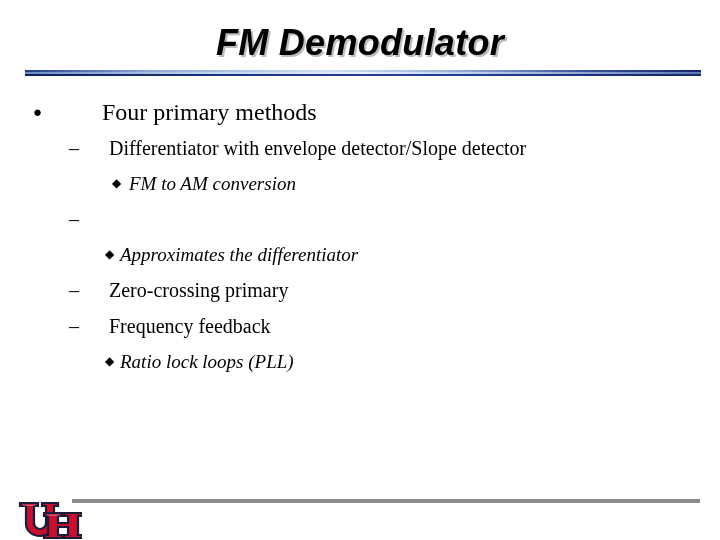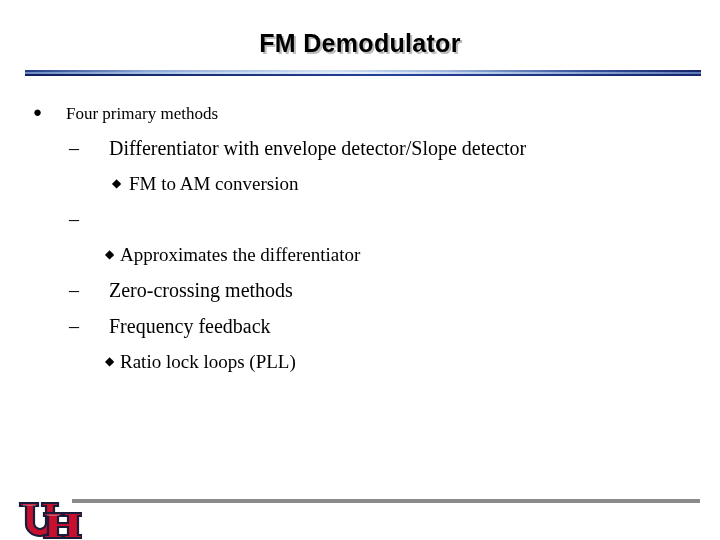--- a/index.html
+++ b/index.html
@@ -26,21 +26,22 @@
     position: absolute;
     left: 0;
     top: 26px;
     width: 720px;
     text-align: center;
   }
   .slide-title {
     display: inline-block;
     font-family: "Liberation Sans", sans-serif;
     font-weight: bold;
-    font-size: 25px;
+    font-style: italic;
+    font-size: 36px;
     line-height: 34px;
     letter-spacing: 0.3px;
     color: #000000;
     text-shadow: 2px 2px 0 #bcbcbc;
     white-space: nowrap;
   }
 
   
   .title-rule {
     position: absolute;
@@ -104,22 +105,22 @@
     height: 36px;
     line-height: 36px;
     font-size: 22px;
   }
   .lvl1 .bullet {
     left: 33px;
     font-size: 15px;
     line-height: 36px;
   }
   .lvl1 .row-text {
-    margin-left: 66px;
-    font-size: 17px;
+    margin-left: 102px;
+    font-size: 24px;
   }
 
   
   .lvl2 {
     height: 36px;
     line-height: 36px;
   }
   .lvl2 .bullet {
     left: 69px;
     font-size: 20px;
@@ -136,20 +137,21 @@
     line-height: 35px;
   }
   .lvl3 .bullet {
     left: 112px;
     font-size: 12px;
     line-height: 35px;
   }
   .lvl3 .row-text {
     margin-left: 129px;
     font-size: 19px;
+    font-style: italic;
   }
   .lvl3.tight .bullet { left: 105px; }
   .lvl3.tight .row-text { margin-left: 120px; }
 
   
   .footer-rule {
     position: absolute;
     left: 72px;
     top: 499px;
     width: 628px;
@@ -202,21 +204,21 @@
       <span class="bullet">–</span>
     </div>
 
     <div class="row lvl3 tight">
       <span class="bullet">◆</span>
       <span class="row-text">Approximates the differentiator</span>
     </div>
 
     <div class="row lvl2">
       <span class="bullet">–</span>
-      <span class="row-text">Zero-crossing methods</span>
+      <span class="row-text">Zero-crossing primary</span>
     </div>
 
     <div class="row lvl2">
       <span class="bullet">–</span>
       <span class="row-text">Frequency feedback</span>
     </div>
 
     <div class="row lvl3 tight">
       <span class="bullet">◆</span>
       <span class="row-text">Ratio lock loops (PLL)</span>

